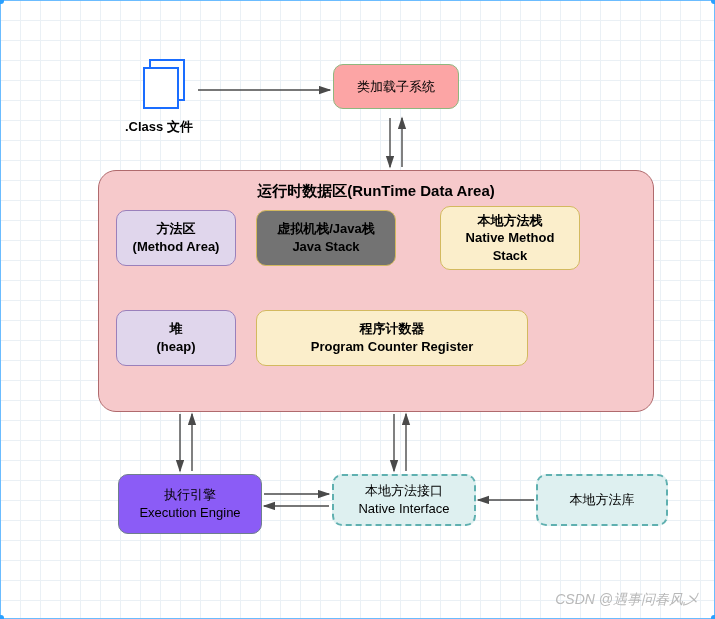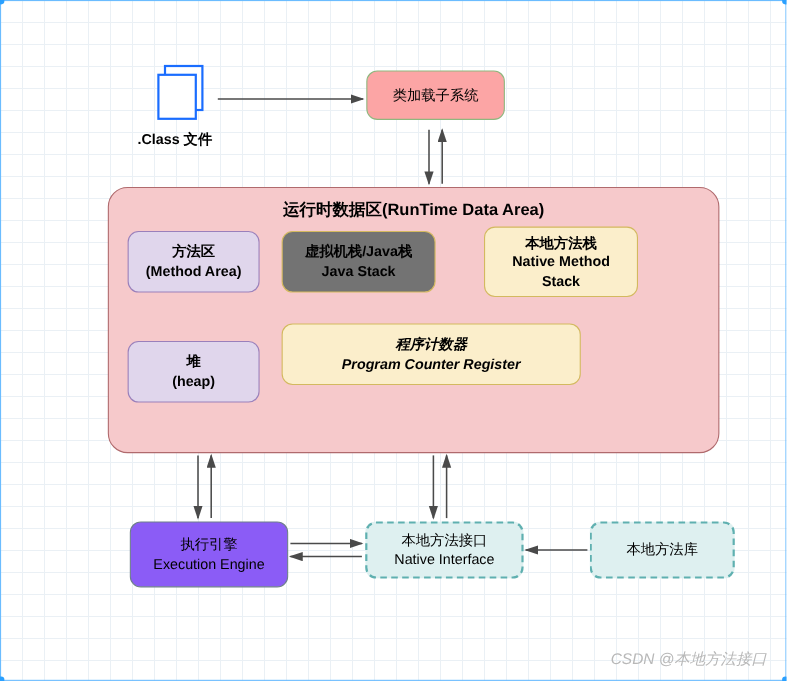--- a/index.html
+++ b/index.html
@@ -64,24 +64,23 @@
     left: 440px; top: 206px; width: 140px; height: 64px;
     background: #fbeecb; border: 1px solid #d3b95f;
     font-weight: 600;
   }
   .heap {
     left: 116px; top: 310px; width: 120px; height: 56px;
     background: #e0d6ec; border: 1px solid #9a80bb;
     font-weight: 600;
   }
   .pcr {
-    left: 256px; top: 294px; width: 272px; height: 56px;
+    left: 256px; top: 310px; width: 272px; height: 56px;
     background: #fbeecb; border: 1px solid #d3b95f;
     font-weight: 600;
-    font-style: italic;
   }
   .exec {
     left: 118px; top: 474px; width: 144px; height: 60px;
     background: #8b5cf6; border: 1px solid #6f7f8c;
     border-radius: 10px;
   }
   .native-if {
     left: 332px; top: 474px; width: 144px; height: 52px;
     background: #def0f0; border: 2px dashed #5fb0b0;
     border-radius: 10px;
@@ -196,13 +195,13 @@
 
   <line x1="394" y1="414" x2="394" y2="471" stroke="#4a4a4a" stroke-width="1.4" marker-end="url(#ah)"></line>
   <line x1="406" y1="471" x2="406" y2="414" stroke="#4a4a4a" stroke-width="1.4" marker-end="url(#ah)"></line>
 
   <line x1="264" y1="494" x2="329" y2="494" stroke="#4a4a4a" stroke-width="1.4" marker-end="url(#ah)"></line>
   <line x1="329" y1="506" x2="264" y2="506" stroke="#4a4a4a" stroke-width="1.4" marker-end="url(#ah)"></line>
 
   <line x1="534" y1="500" x2="478" y2="500" stroke="#4a4a4a" stroke-width="1.4" marker-end="url(#ah)"></line>
 </svg>
 
-<div class="watermark">CSDN @本地方法接口</div>
+<div class="watermark">CSDN @遇事问春风乄</div>
 
 </body></html>

